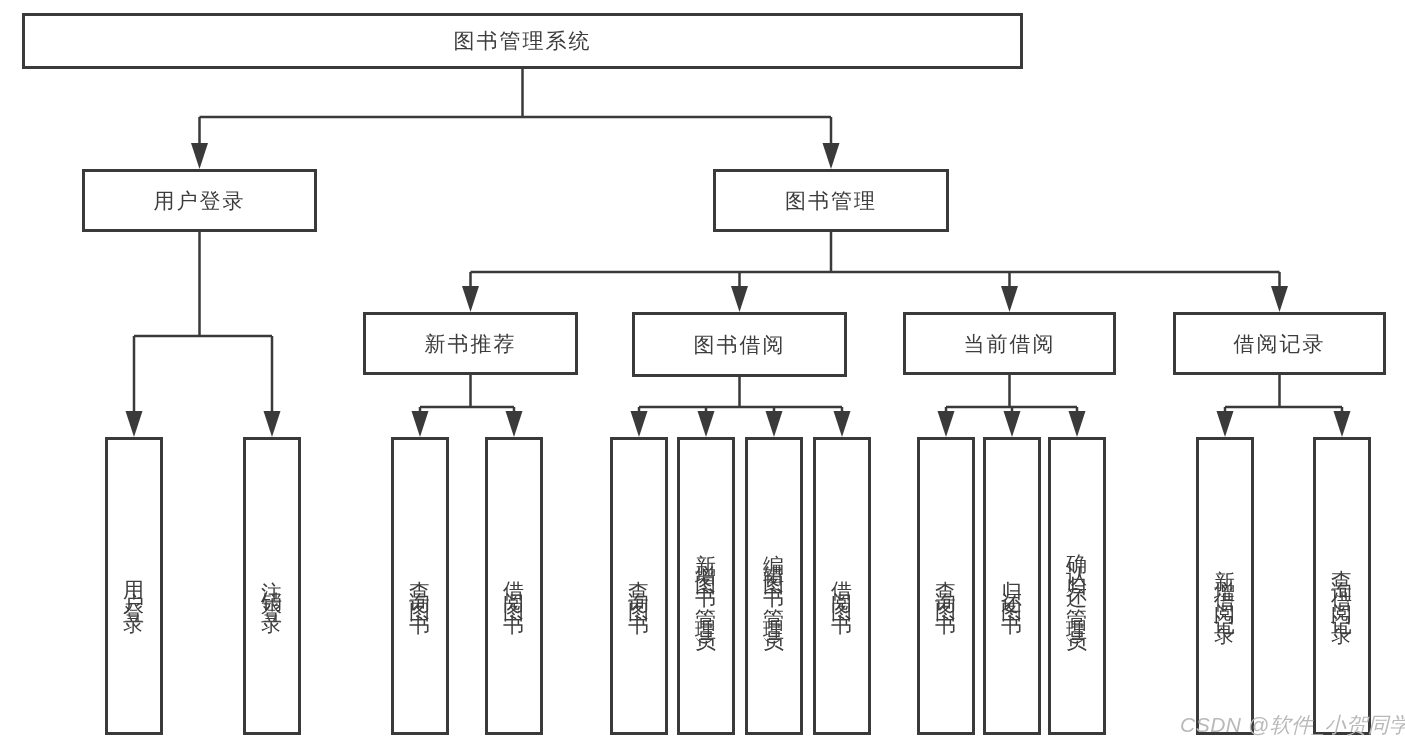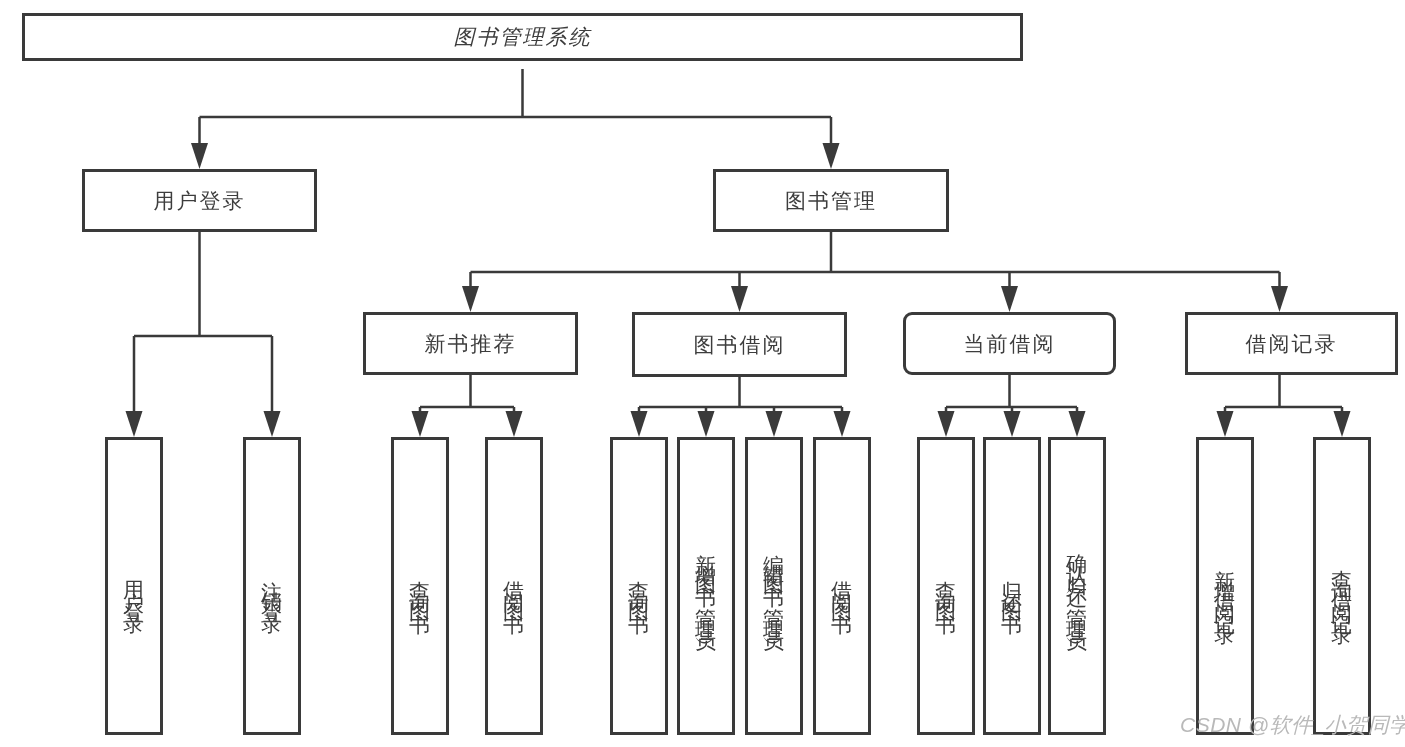--- a/index.html
+++ b/index.html
@@ -42,27 +42,27 @@
   .vlabel {
     writing-mode: vertical-rl;
     text-orientation: mixed;
     font-size: 21px;
     color: var(--text);
     letter-spacing: 11px;
     line-height: 1;
     white-space: nowrap;
   }
   
-  .n-root            { left: 22px;   top: 13px;  width: 1001px; height: 48px; font-style: italic; }
+  .n-root            { left: 22px;   top: 13px;  width: 1001px; height: 56px; }
   .n-user-login      { left: 82px;   top: 169px; width: 235px;  height: 63px; }
   .n-book-mgmt       { left: 713px;  top: 169px; width: 236px;  height: 63px; }
   .n-new-books       { left: 363px;  top: 312px; width: 215px;  height: 63px; }
   .n-book-borrow     { left: 632px;  top: 312px; width: 215px;  height: 65px; }
-  .n-current-borrow  { left: 903px;  top: 312px; width: 213px;  height: 63px; border-radius: 9px; }
-  .n-borrow-records  { left: 1173px; top: 312px; width: 213px;  height: 63px; margin-left: 12px; }
+  .n-current-borrow  { left: 903px;  top: 312px; width: 213px;  height: 63px; }
+  .n-borrow-records  { left: 1173px; top: 312px; width: 213px;  height: 63px; }
   .leaf { top: 437px; width: 58px; height: 298px; }
   .l-1  { left: 105px; }
   .l-2  { left: 243px; }
   .l-3  { left: 391px; }
   .l-4  { left: 485px; }
   .l-5  { left: 610px; }
   .l-6  { left: 677px; }
   .l-7  { left: 745px; }
   .l-8  { left: 813px; }
   .l-9  { left: 917px; }

